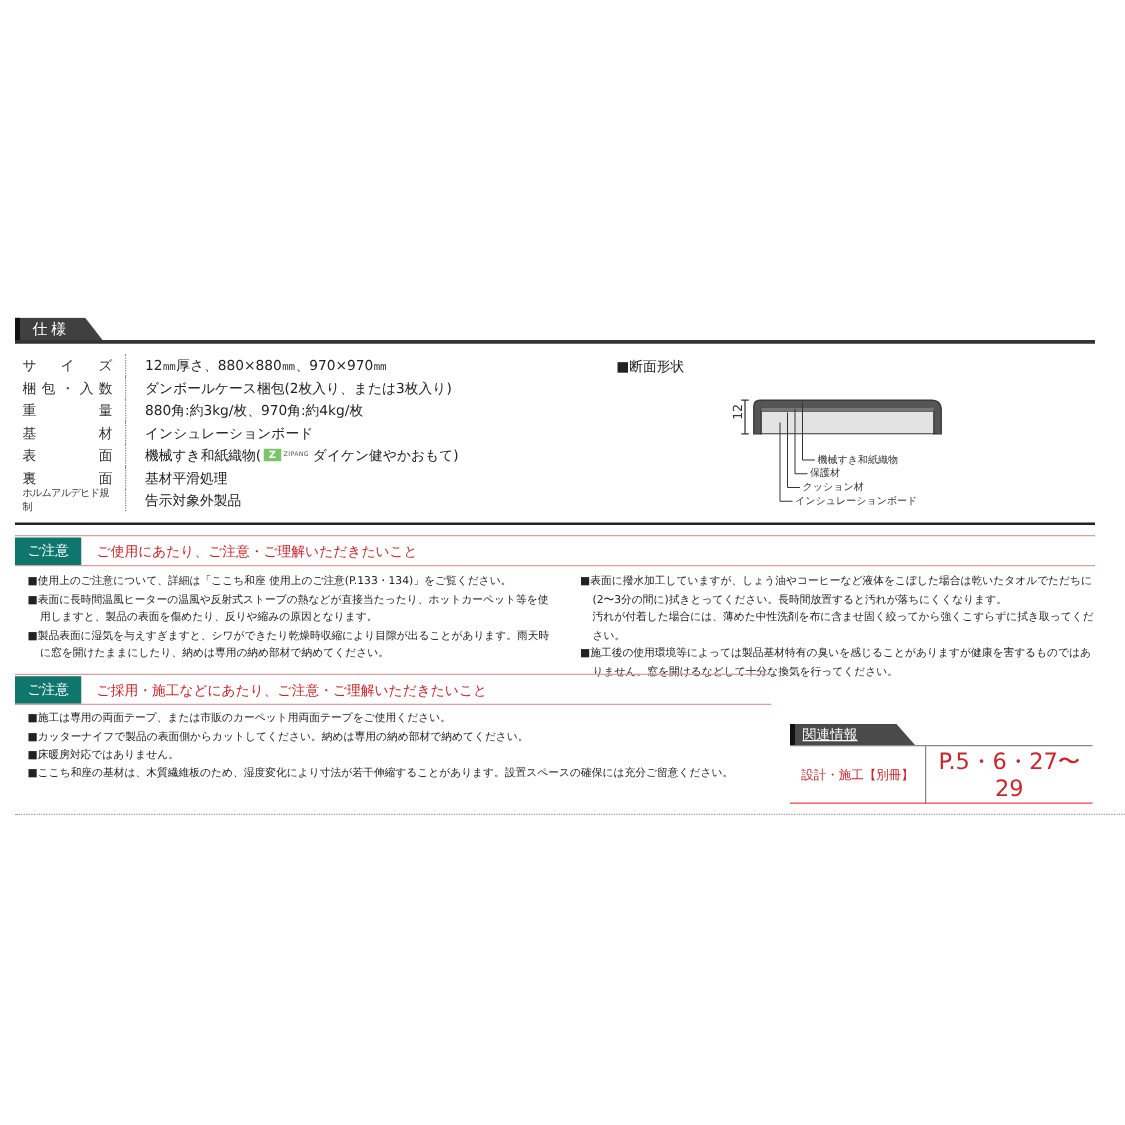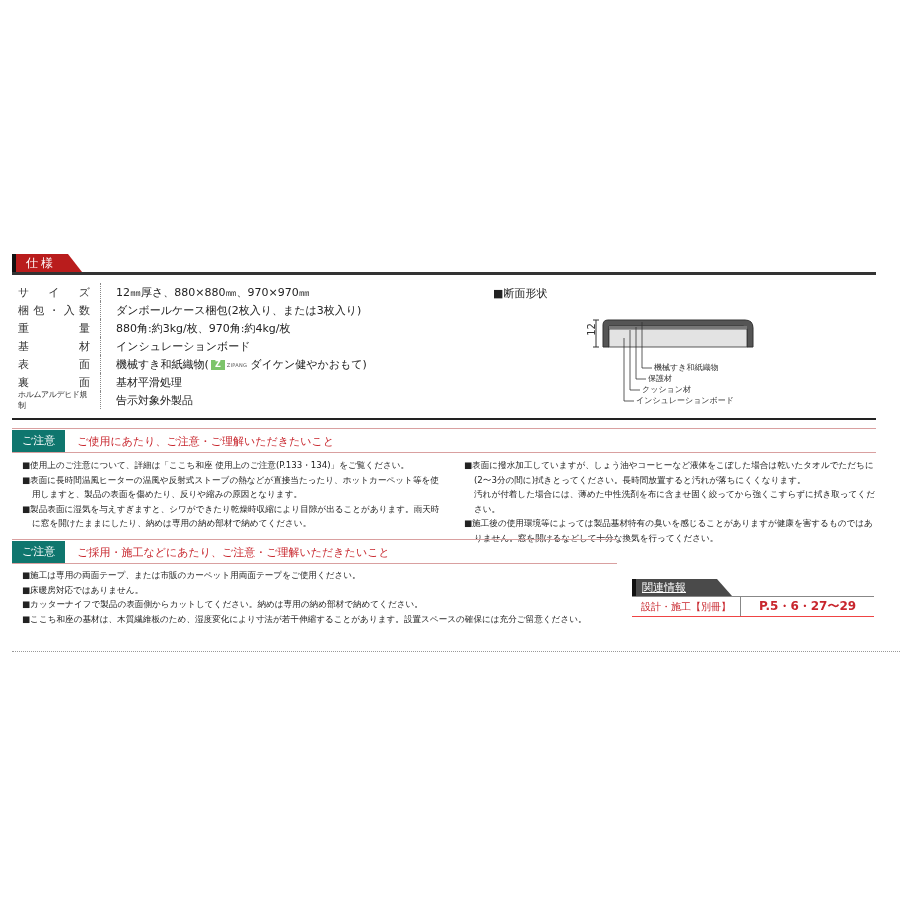--- a/index.html
+++ b/index.html
@@ -1,21 +1,21 @@
 <!DOCTYPE html>
 <html><head>
 <meta charset="utf-8">
 <style>
   html, body { margin:0; padding:0; background:#ffffff; }
   body { width:900px; height:900px; position:relative; overflow:hidden;
          font-family:"DejaVu Sans", sans-serif; color:#222; }
   .abs { position:absolute; }
 
   
-  .spec-tab { left:12px; top:254px; width:70px; height:18px; background:#b91c1c;
+  .spec-tab { left:12px; top:254px; width:70px; height:18px; background:#404040;
               border-left:4px solid #111; color:#fff; font-size:12px; line-height:18px;
               padding-left:10px; box-sizing:border-box; letter-spacing:3px;
               clip-path:polygon(0 0, 80% 0, 100% 100%, 0 100%); }
   .spec-rule { left:12px; top:272px; width:864px; height:3px; background:#333; }
 
   .spec-table { left:18px; top:283px; }
   .spec-row { display:flex; height:18px; align-items:center; font-size:11px; }
   .spec-label { width:72px; display:flex; justify-content:space-between; color:#333; }
   .spec-label.small { font-size:8px; letter-spacing:-0.5px; }
   .spec-sep { width:1px; height:18px; border-left:1px dotted #888; margin:0 14px 0 10px; }
@@ -45,21 +45,21 @@
   
   .rel-tab { left:632px; top:579px; width:100px; height:17px; background:#4a4a4a;
              border-left:4px solid #111; color:#fff; font-size:11px; line-height:17px;
              padding-left:6px; box-sizing:border-box;
              clip-path:polygon(0 0, 85% 0, 100% 100%, 0 100%);text-decoration:underline; }
   .rel-table { left:632px; top:596px; width:242px; border-collapse:collapse; }
   .rel-table td { border-top:1px solid #888; border-bottom:1px solid #ef4444; height:19px;
                   font-size:10px; text-align:center; padding:0; }
   .rel-table td.l { width:108px; border-right:1px solid #888; }
   .rel-table tr.hl td { color:#c8262d; }
-  .rel-table tr.hl td.r { font-size:12px;font-weight:bold; }
+  .rel-table tr.hl td.r { font-size:18px; }
   .dotted-rule { left:12px; top:651px; width:888px; height:0; border-top:1px dotted #999; }
 </style>
 </head>
 <body>
 
 <div class="abs spec-tab">仕様</div>
 <div class="abs spec-rule"></div>
 
 <div class="abs spec-table">
   <div class="spec-row">
@@ -170,22 +170,22 @@
 
 <div class="abs pink-rule" style="left:12px;top:539px;width:605px;"></div>
 <div class="abs caution-bar" style="top:541px;">
   <span class="caution-badge">ご注意</span>
   <span class="caution-title">ご採用・施工などにあたり、ご注意・ご理解いただきたいこと</span>
 </div>
 <div class="abs pink-rule" style="left:12px;top:563px;width:605px;"></div>
 
 <div class="abs note" style="left:22px;top:568px;width:590px;">
   <p>■施工は専用の両面テープ、または市販のカーペット用両面テープをご使用ください。</p>
+  <p>■カッターナイフで製品の表面側からカットしてください。納めは専用の納め部材で納めてください。</p>
   <p>■床暖房対応ではありません。</p>
-  <p>■カッターナイフで製品の表面側からカットしてください。納めは専用の納め部材で納めてください。</p>
   <p>■ここち和座の基材は、木質繊維板のため、湿度変化により寸法が若干伸縮することがあります。設置スペースの確保には充分ご留意ください。</p>
 </div>
 
 <div class="abs rel-tab">関連情報</div>
 <table class="abs rel-table">
   <tbody>
       <tr class="hl">
     <td class="l">設計・施工【別冊】</td>
     <td class="r">P.5・6・27〜29</td>
   </tr>

